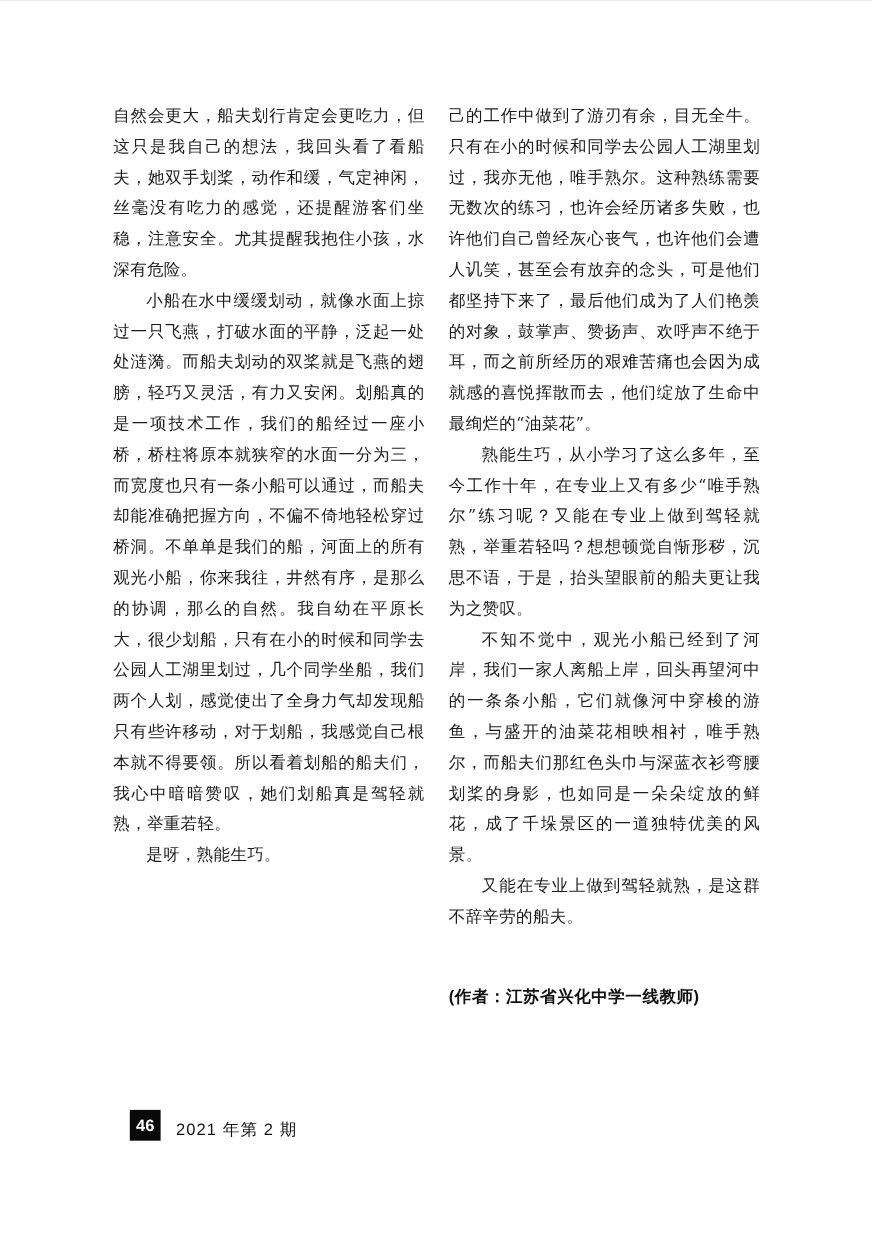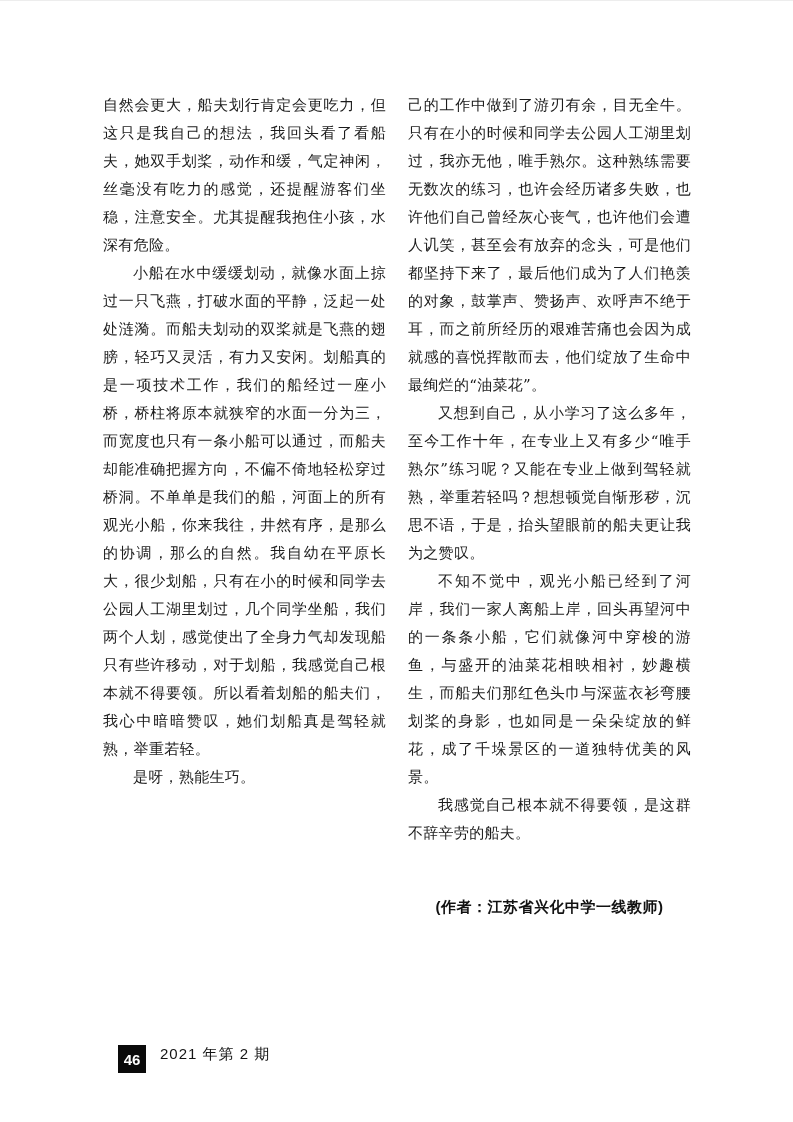--- a/index.html
+++ b/index.html
@@ -33,34 +33,33 @@
     letter-spacing: 0.3px;
   }
   .col p.para {
     margin: 0;
   }
   .col p.para.indent {
     text-indent: 2em;
   }
   .author {
     margin: 46px 0 0 0;
-    text-align: center;
     font-family: "Liberation Sans", "DejaVu Sans", sans-serif;
     font-weight: bold;
     font-size: 15px;
     line-height: 28px;
     letter-spacing: 0.5px;
     color: #111111;
   }
   .footer {
     position: absolute;
     left: 118px;
-    top: 1044px;
+    top: 1008px;
     display: flex;
-    align-items: flex-start;
+    align-items: flex-end;
     gap: 14px;
     font-family: "Liberation Sans", "DejaVu Sans", sans-serif;
   }
   .pagenum-badge {
     width: 28px;
     height: 28px;
     background: #0a0a0a;
     color: #ffffff;
     display: flex;
     align-items: center;
@@ -81,23 +80,23 @@
 <div class="page">
 
   <div class="columns">
     <div class="col">
         <p class="para">自然会更大，船夫划行肯定会更吃力，但这只是我自己的想法，我回头看了看船夫，她双手划桨，动作和缓，气定神闲，丝毫没有吃力的感觉，还提醒游客们坐稳，注意安全。尤其提醒我抱住小孩，水深有危险。</p>
         <p class="para indent">小船在水中缓缓划动，就像水面上掠过一只飞燕，打破水面的平静，泛起一处处涟漪。而船夫划动的双桨就是飞燕的翅膀，轻巧又灵活，有力又安闲。划船真的是一项技术工作，我们的船经过一座小桥，桥柱将原本就狭窄的水面一分为三，而宽度也只有一条小船可以通过，而船夫却能准确把握方向，不偏不倚地轻松穿过桥洞。不单单是我们的船，河面上的所有观光小船，你来我往，井然有序，是那么的协调，那么的自然。我自幼在平原长大，很少划船，只有在小的时候和同学去公园人工湖里划过，几个同学坐船，我们两个人划，感觉使出了全身力气却发现船只有些许移动，对于划船，我感觉自己根本就不得要领。所以看着划船的船夫们，我心中暗暗赞叹，她们划船真是驾轻就熟，举重若轻。</p>
         <p class="para indent">是呀，熟能生巧。</p>
       </div>
     <div class="col">
         <p class="para">己的工作中做到了游刃有余，目无全牛。只有在小的时候和同学去公园人工湖里划过，我亦无他，唯手熟尔。这种熟练需要无数次的练习，也许会经历诸多失败，也许他们自己曾经灰心丧气，也许他们会遭人讥笑，甚至会有放弃的念头，可是他们都坚持下来了，最后他们成为了人们艳羡的对象，鼓掌声、赞扬声、欢呼声不绝于耳，而之前所经历的艰难苦痛也会因为成就感的喜悦挥散而去，他们绽放了生命中最绚烂的“油菜花”。</p>
-        <p class="para indent">又想到自己，从小学习了这么多年，至今工作十年，在专业上又有多少“唯手熟尔”练习呢？又能在专业上做到驾轻就熟，举重若轻吗？想想顿觉自惭形秽，沉思不语，于是，抬头望眼前的船夫更让我为之赞叹。</p>
-        <p class="para indent">不知不觉中，观光小船已经到了河岸，我们一家人离船上岸，回头再望河中的一条条小船，它们就像河中穿梭的游鱼，与盛开的油菜花相映相衬，妙趣横生，而船夫们那红色头巾与深蓝衣衫弯腰划桨的身影，也如同是一朵朵绽放的鲜花，成了千垛景区的一道独特优美的风景。</p>
-        <p class="para indent">我感觉自己根本就不得要领，是这群不辞辛劳的船夫。</p>
+        <p class="para indent">熟能生巧，从小学习了这么多年，至今工作十年，在专业上又有多少“唯手熟尔”练习呢？又能在专业上做到驾轻就熟，举重若轻吗？想想顿觉自惭形秽，沉思不语，于是，抬头望眼前的船夫更让我为之赞叹。</p>
+        <p class="para indent">不知不觉中，观光小船已经到了河岸，我们一家人离船上岸，回头再望河中的一条条小船，它们就像河中穿梭的游鱼，与盛开的油菜花相映相衬，唯手熟尔，而船夫们那红色头巾与深蓝衣衫弯腰划桨的身影，也如同是一朵朵绽放的鲜花，成了千垛景区的一道独特优美的风景。</p>
+        <p class="para indent">又能在专业上做到驾轻就熟，是这群不辞辛劳的船夫。</p>
         <p class="author">(作者：江苏省兴化中学一线教师)</p>
       </div>
   </div>
 
   <div class="footer">
     <span class="pagenum-badge">46</span>
     <span class="issue-label">2021 年第 2 期</span>
   </div>
 
 </div>

